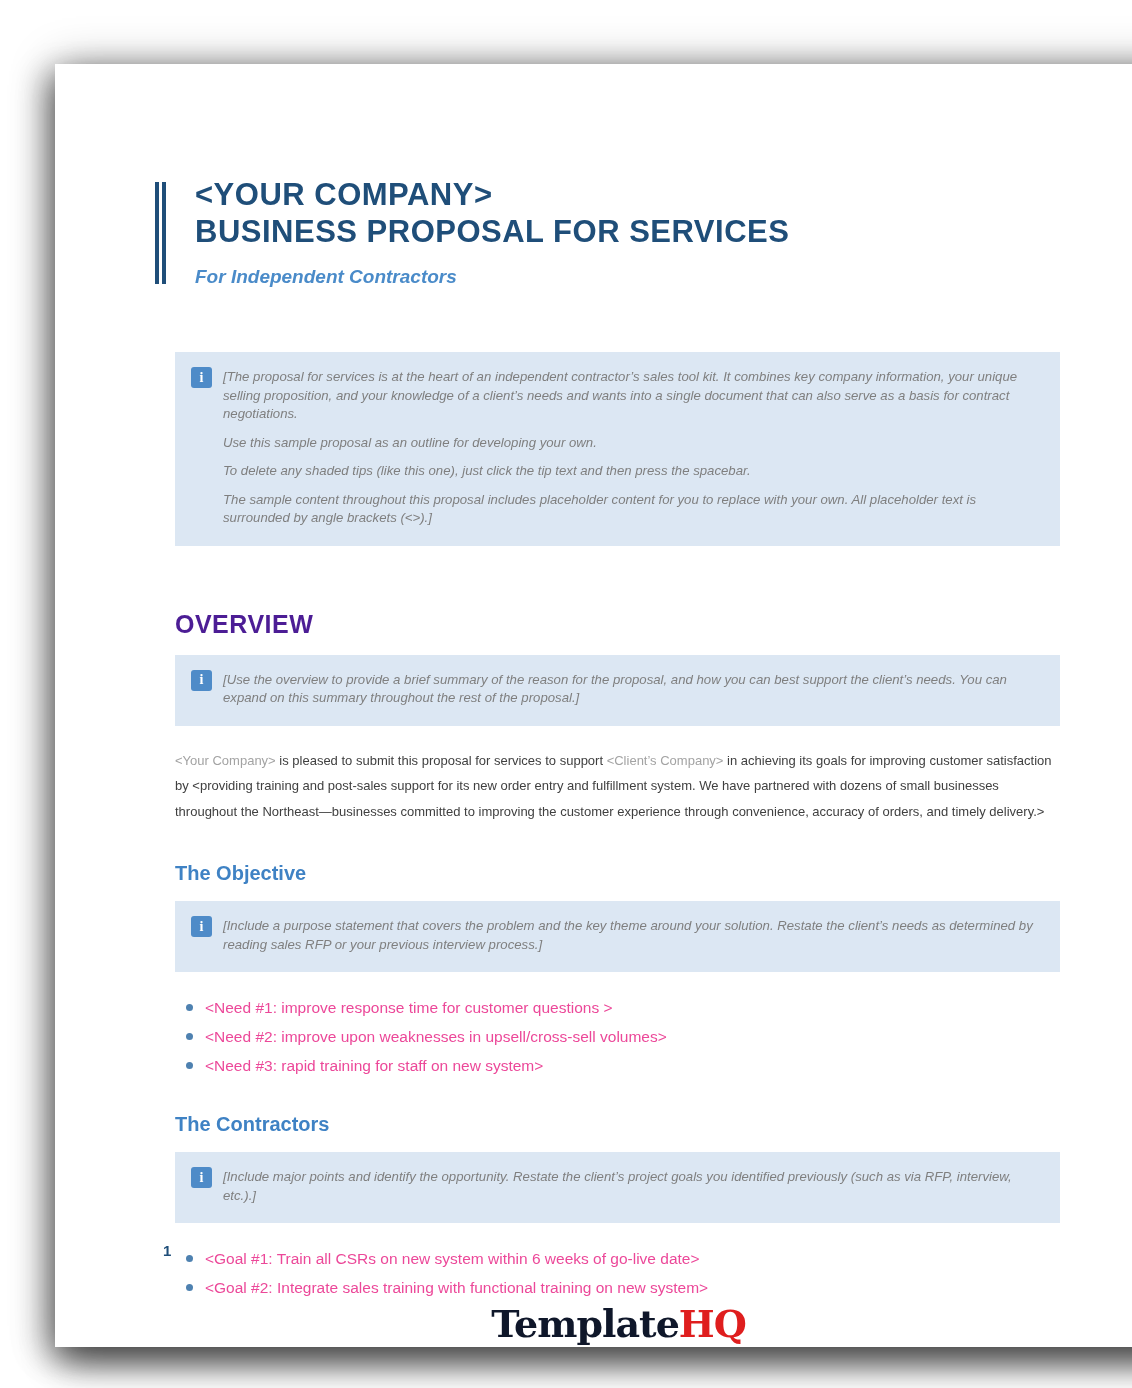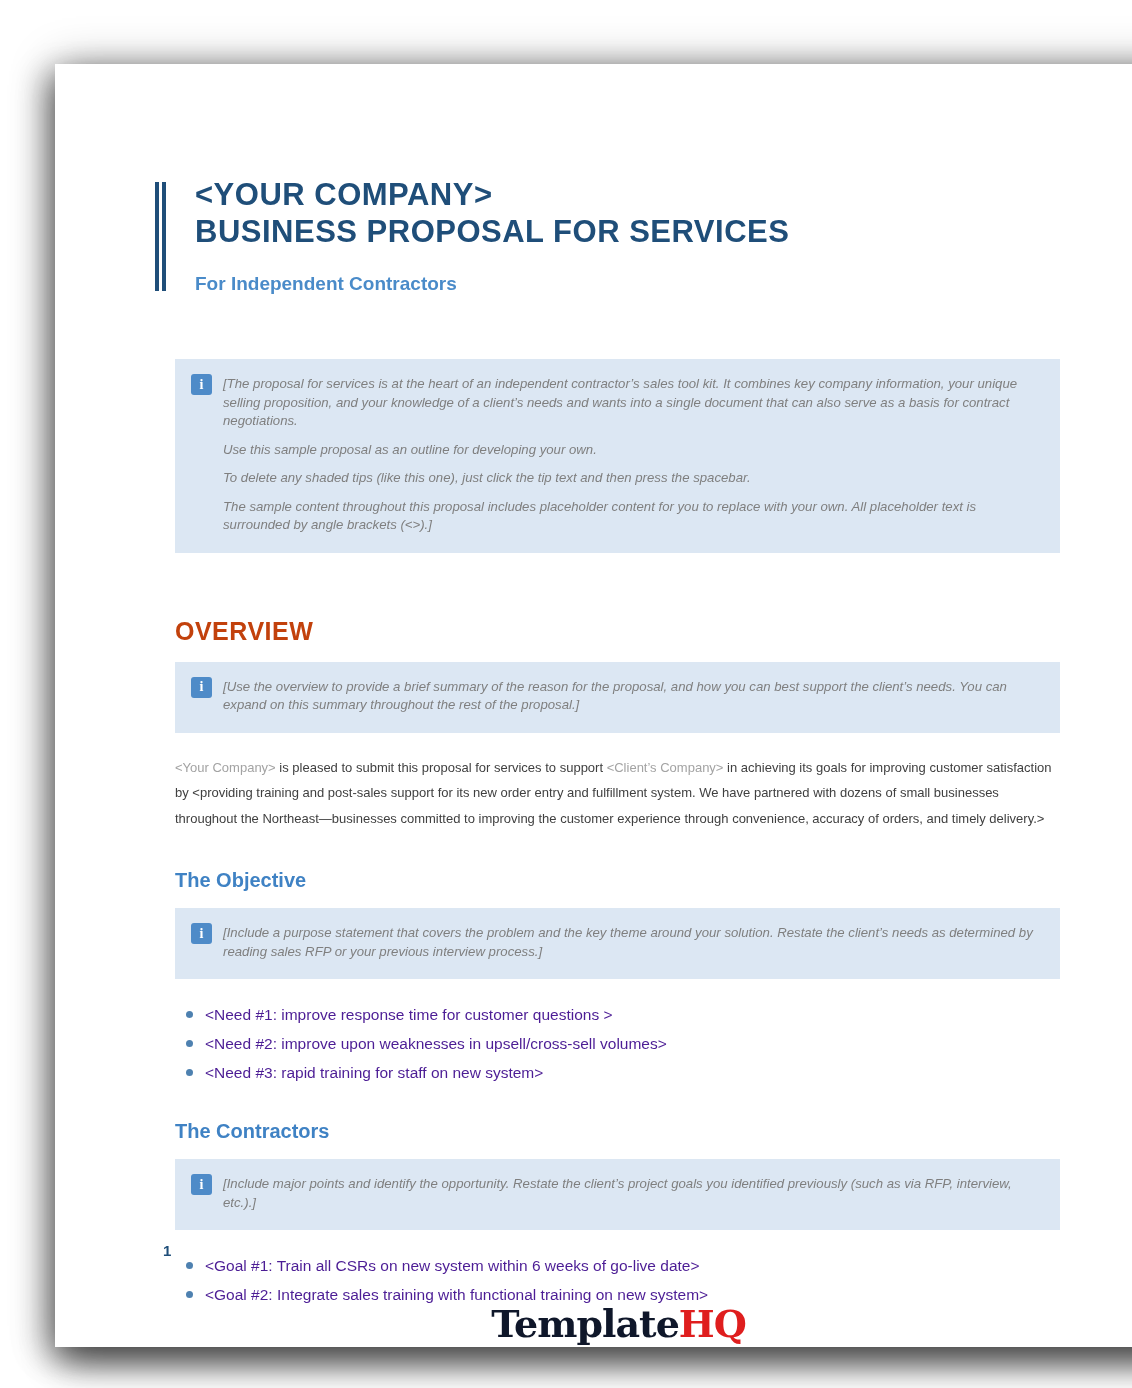--- a/index.html
+++ b/index.html
@@ -26,21 +26,21 @@
   .title-block{position:relative;margin-top:112px;padding-left:20px;}
   .title-bars{position:absolute;left:-20px;top:6px;bottom:4px;width:12px;}
   .title-bars .bar{position:absolute;top:0;bottom:0;width:4px;background:#1F4E79;}
   .title-bars .bar1{left:0;}
   .title-bars .bar2{left:7px;}
   .title-line{
     font-size:31px;line-height:37px;font-weight:bold;
     color:#1F4E79;letter-spacing:0.5px;white-space:nowrap;
   }
   .subtitle{
-    margin-top:23px;font-size:19px;font-weight:bold;color:#4A8BC9;
+    margin-top:16px;font-size:19px;font-weight:bold;color:#4A8BC9;font-style:italic;
   }
   
   .tip-box{
     position:relative;background:#DCE7F3;
     padding:16px 18px 14px 48px;
     margin-top:16px;
   }
   .tip-box.first{margin-top:64px;}
   .info-icon{
     position:absolute;left:16px;top:15px;
@@ -51,34 +51,34 @@
     font-family:"Liberation Serif", serif;
   }
   .tip-text p{
     margin:0 0 10px 0;
     font-size:13.2px;line-height:18.5px;
     font-style:italic;color:#7F7F7F;
   }
   .tip-text p:last-child{margin-bottom:4px;}
   
   .h1-heading{
-    margin-top:64px;font-size:25px;font-weight:bold;color:#c2410c;letter-spacing:0.5px;
+    margin-top:64px;font-size:25px;font-weight:bold;color:#4c1d95;letter-spacing:0.5px;
   }
   .h2-heading{
     margin-top:38px;font-size:20px;font-weight:bold;color:#3F82C4;
   }
   
   .body-paragraph{
     margin-top:22px;font-size:13px;line-height:25.5px;color:#404040;
   }
   .muted{color:#A3A3A3;}
   ul.bullet-list{list-style:none;margin:26px 0 0 0;padding:0;}
   ul.bullet-list li{
     position:relative;padding-left:30px;margin-bottom:10px;
-    font-size:15.5px;line-height:19px;color:#4c1d95;
+    font-size:15.5px;line-height:19px;color:#ec4899;
   }
   ul.bullet-list li .dot{
     position:absolute;left:11px;top:6px;width:7px;height:7px;
     border-radius:50%;background:#4E81B0;
   }
   
   .page-number{
     position:absolute;left:108px;top:1178px;
     font-size:15px;font-weight:bold;color:#1F4E79;
   }

